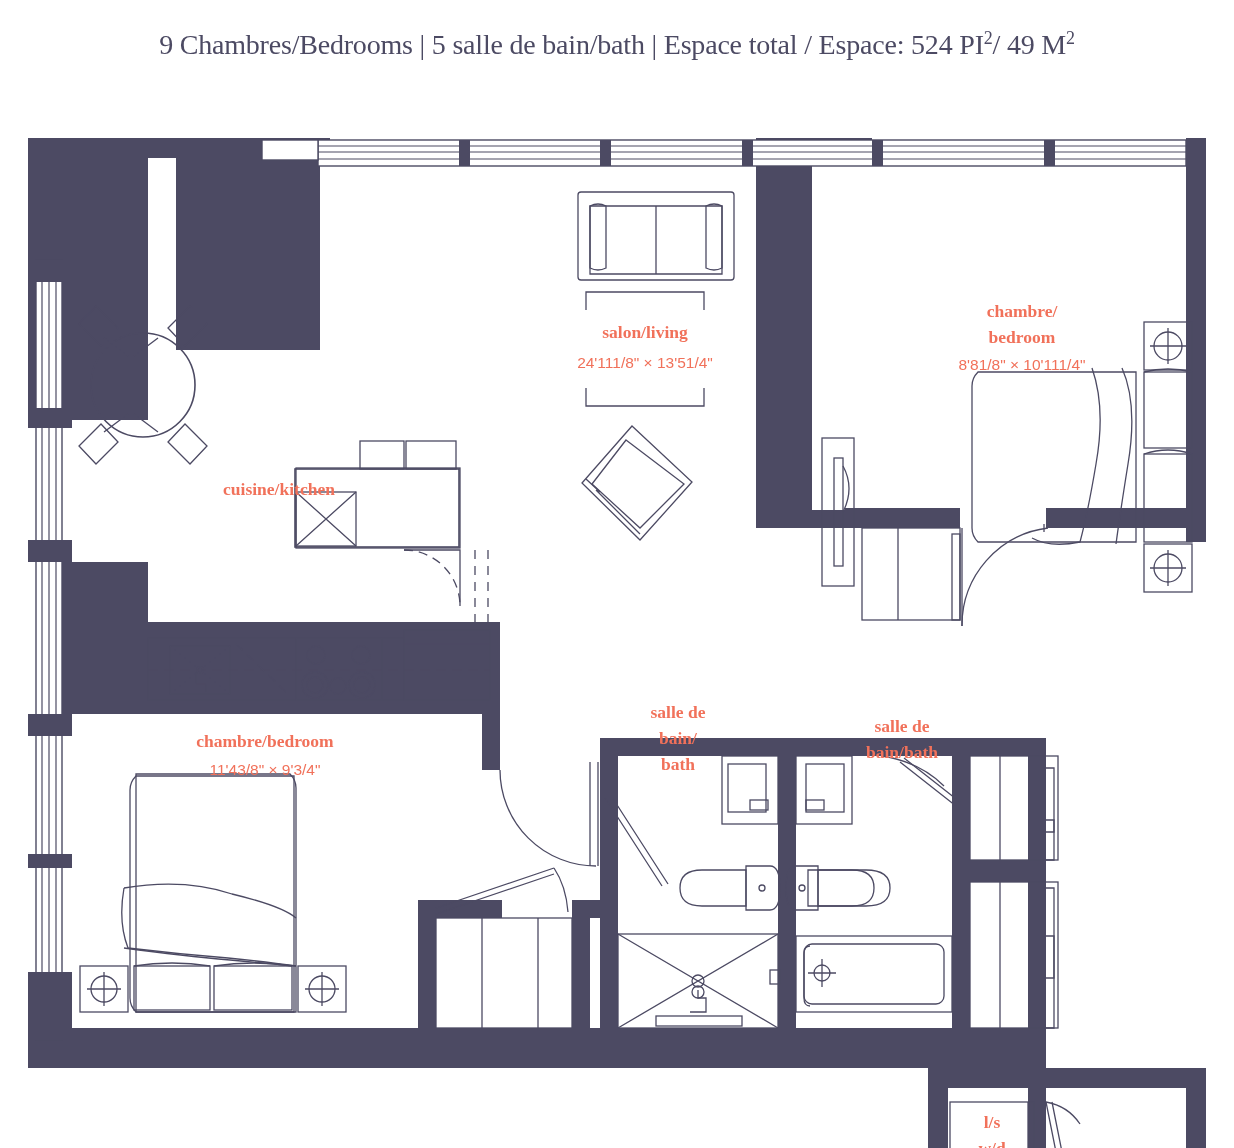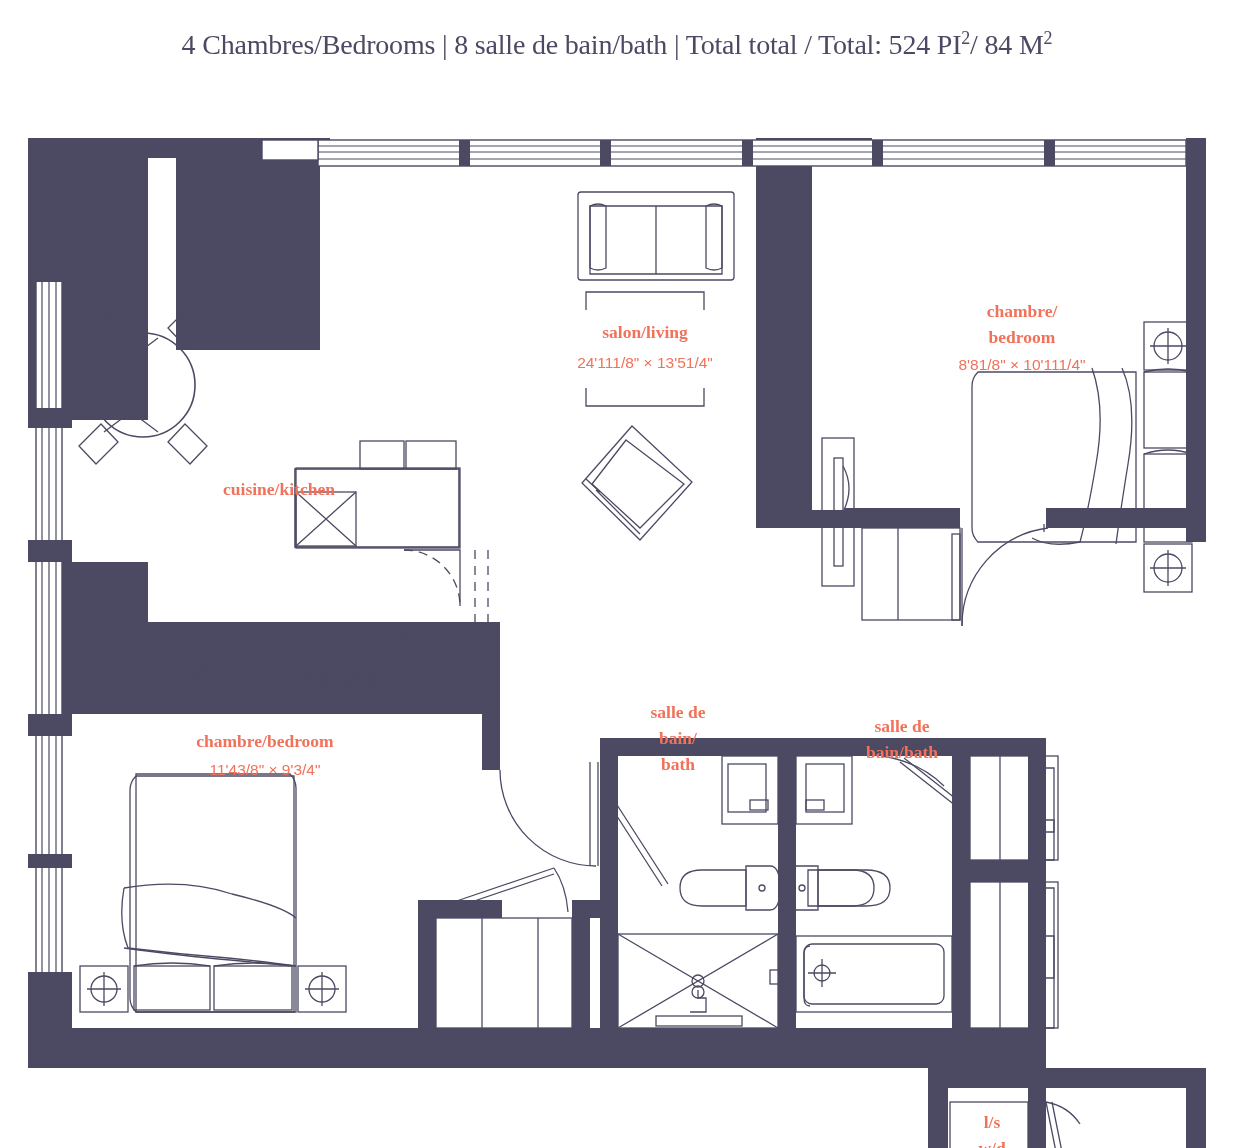--- a/index.html
+++ b/index.html
@@ -19,26 +19,26 @@
   .lbl{fill:#f1715a;font-family:"Liberation Serif",serif;font-weight:700;font-size:17.5px;}
   .dim{fill:#f1715a;font-family:"Liberation Sans",sans-serif;font-weight:400;font-size:15.5px;}
   .lblc{text-anchor:middle;}
 </style>
 </head>
 <body>
 
 <div id="stage">
 
   <div id="title">
-    <span>4 Chambres/Bedrooms</span>
+    <span>9 Chambres/Bedrooms</span>
     <span>|</span>
-    <span>8 salle de bain/bath</span>
+    <span>5 salle de bain/bath</span>
     <span>|</span>
-    <span>Total total / Total:</span>
-    <span>524 PI</span><sup>2</sup><span>/ 84 M</span><sup>2</sup>
+    <span>Espace total / Espace:</span>
+    <span>524 PI</span><sup>2</sup><span>/ 49 M</span><sup>2</sup>
   </div>
 
   <svg id="plan" width="1234" height="1038" viewBox="0 0 1234 1038">
 
     <g>
 
       <path class="wall" d="M28 28 H262 V48 H148 V310 H28 Z"></path>
       <path class="wall" d="M148 28 H262 V48 H148 Z"></path>
       <path class="wall" d="M262 28 H318 V48 H262 Z"></path>
       <path class="wall" d="M176 48 H262 V240 H176 Z"></path>

